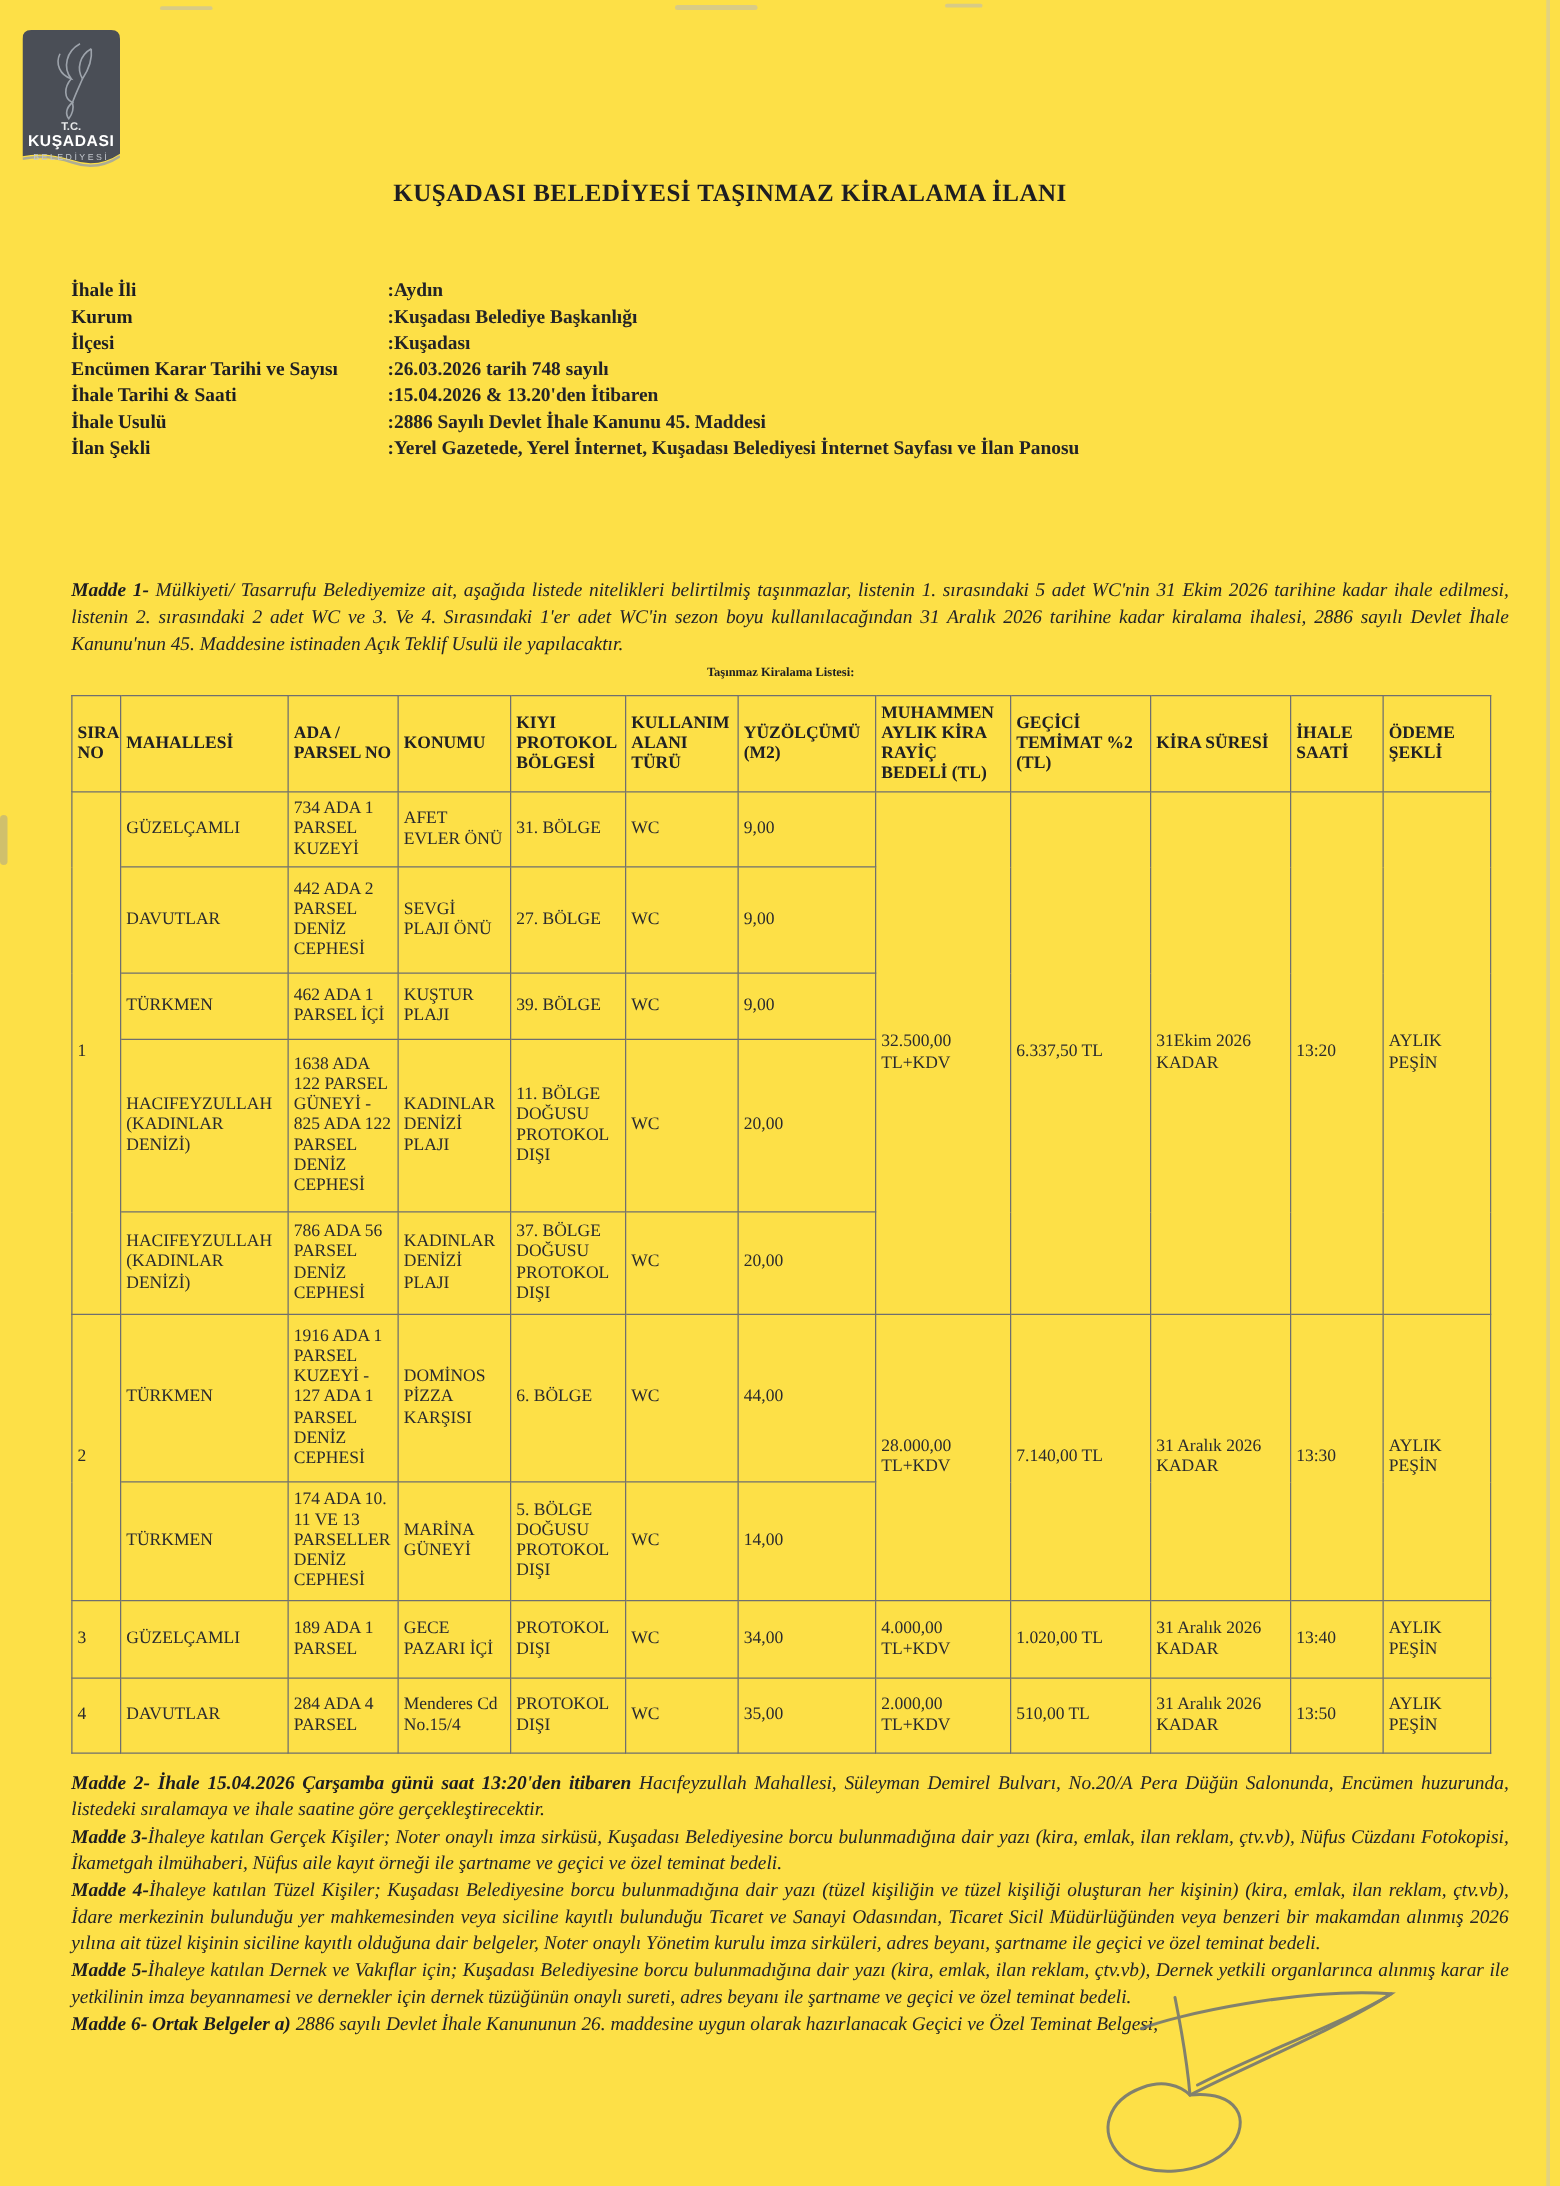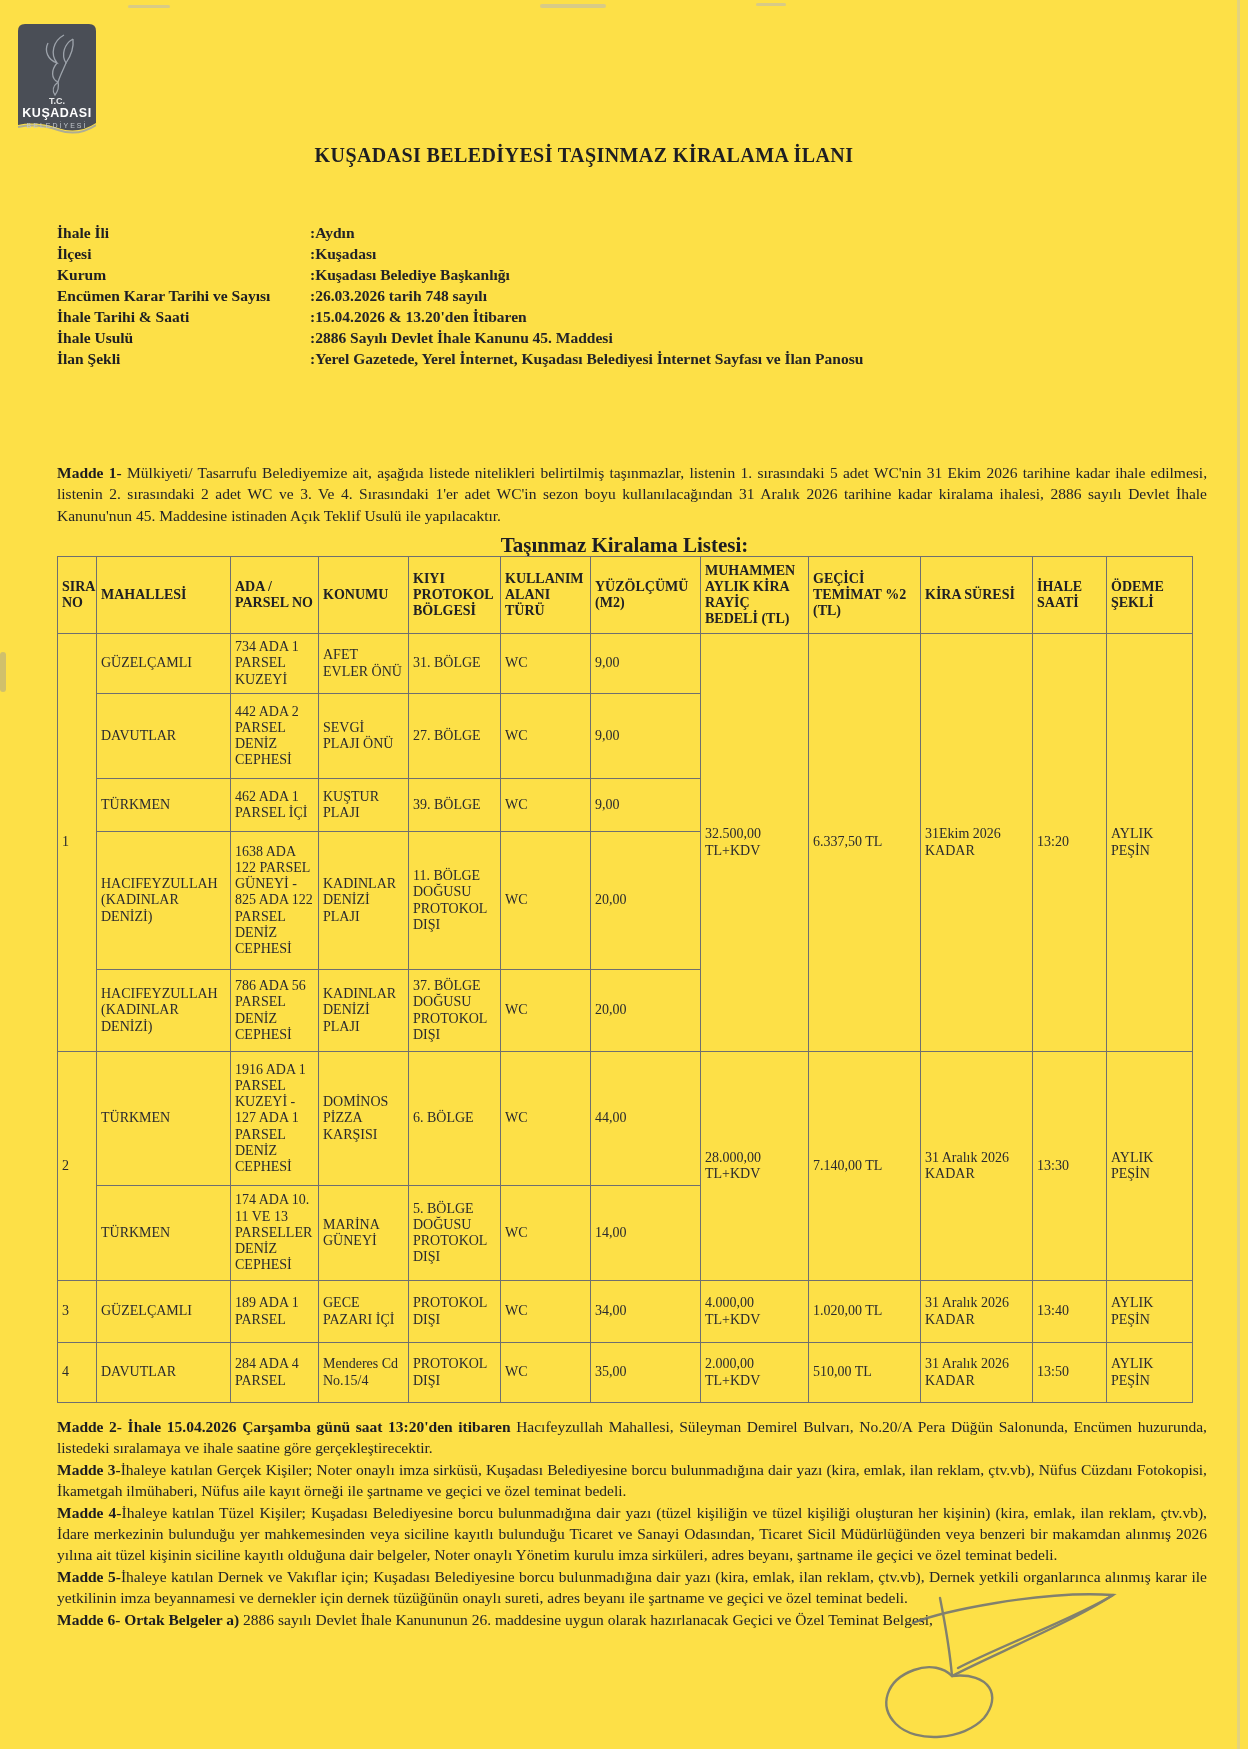--- a/index.html
+++ b/index.html
@@ -27,26 +27,26 @@
   }
 
   
   .info{position:absolute;left:57px;top:222px;width:1150px;font-size:15.5px;line-height:21px;}
   .info-heading{font-weight:bold;color:#1e1e22;}
   .info-row{display:flex;}
   .info-label{width:253px;font-weight:bold;color:#1e1e22;flex:none;}
   .info-value{font-weight:bold;color:#232327;}
 
   
-  .para{font-size:15.5px;line-height:21.4px;text-align:justify;color:#232327;margin:0;}
+  .para{font-size:15.5px;line-height:21.4px;text-align:justify;color:#232327;margin:0;font-style:italic;}
   .para b{color:#1c1c20;}
   .madde1{position:absolute;left:57px;top:462px;width:1150px;}
   .list-caption{
     position:absolute;left:57px;top:533px;width:1135px;
-    text-align:center;font-weight:bold;font-size:21px;color:#1e1e22;
+    text-align:center;font-weight:bold;font-size:10px;color:#1e1e22;
   }
 
   
   .table-wrap{position:absolute;left:57px;top:556px;width:1135px;}
   table.kiralama{border-collapse:collapse;table-layout:fixed;width:1135px;font-size:14px;}
   table.kiralama td,table.kiralama th{
     border:1px solid #6f6f6f;
     padding:1px 4px;
     vertical-align:middle;
     text-align:left;
@@ -92,26 +92,26 @@
 
   <div class="doc-title">KUŞADASI BELEDİYESİ TAŞINMAZ KİRALAMA İLANI</div>
 
   <div class="info">
     <div id="info-rows">
         <div class="info-row">
           <span class="info-label">İhale İli</span>
           <span class="info-value">:Aydın</span>
         </div>
         <div class="info-row">
+          <span class="info-label">Kurum</span>
+          <span class="info-value">:Kuşadası Belediye Başkanlığı</span>
+        </div>
+        <div class="info-row">
           <span class="info-label">İlçesi</span>
           <span class="info-value">:Kuşadası</span>
-        </div>
-        <div class="info-row">
-          <span class="info-label">Kurum</span>
-          <span class="info-value">:Kuşadası Belediye Başkanlığı</span>
         </div>
         <div class="info-row">
           <span class="info-label">Encümen Karar Tarihi ve Sayısı</span>
           <span class="info-value">:26.03.2026 tarih 748 sayılı</span>
         </div>
         <div class="info-row">
           <span class="info-label">İhale Tarihi &amp; Saati</span>
           <span class="info-value">:15.04.2026 &amp; 13.20'den İtibaren</span>
         </div>
         <div class="info-row">

